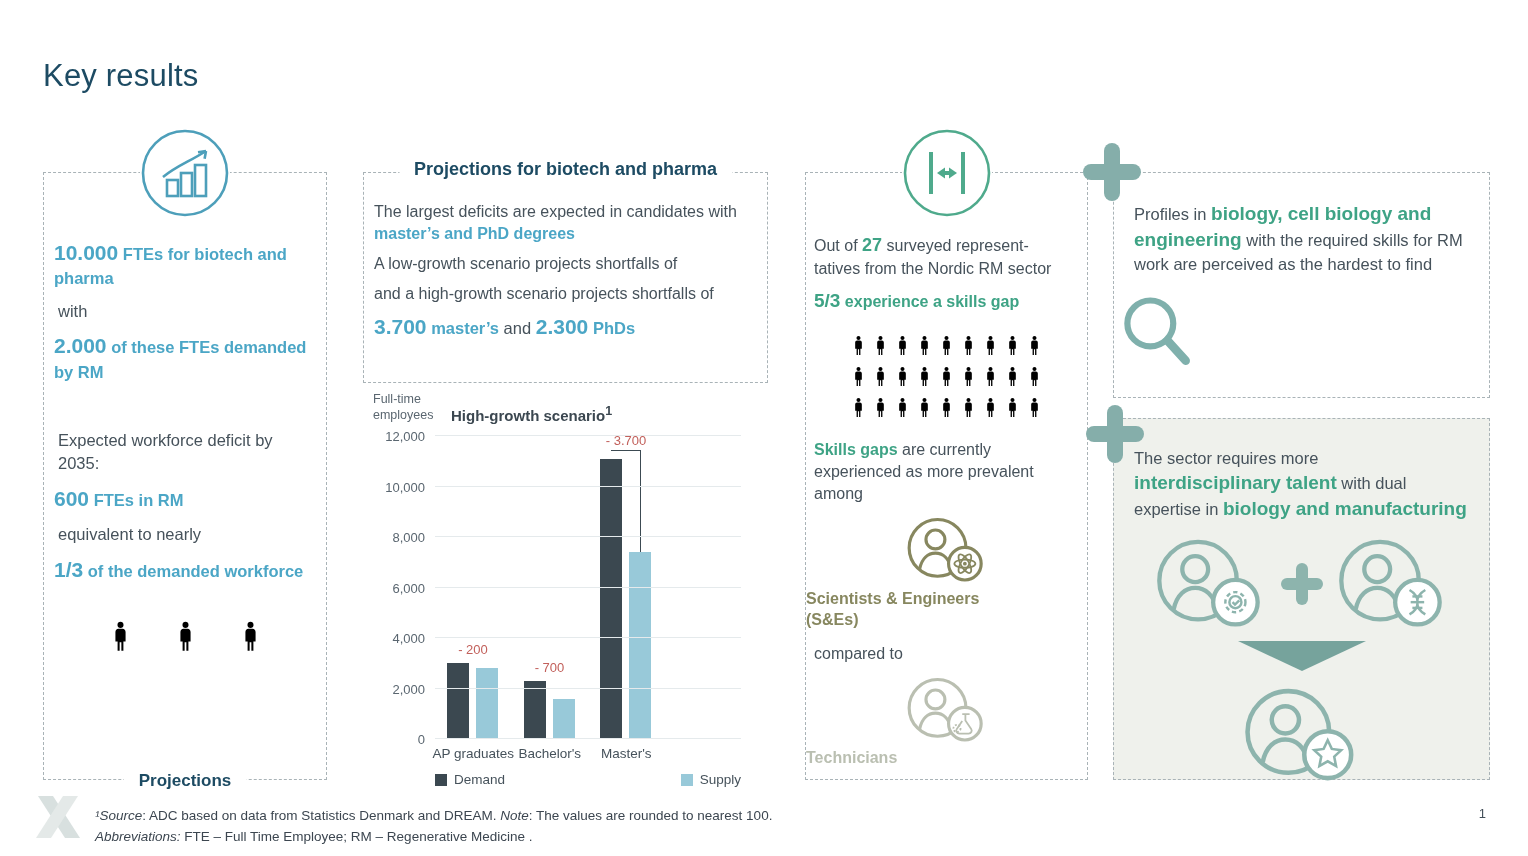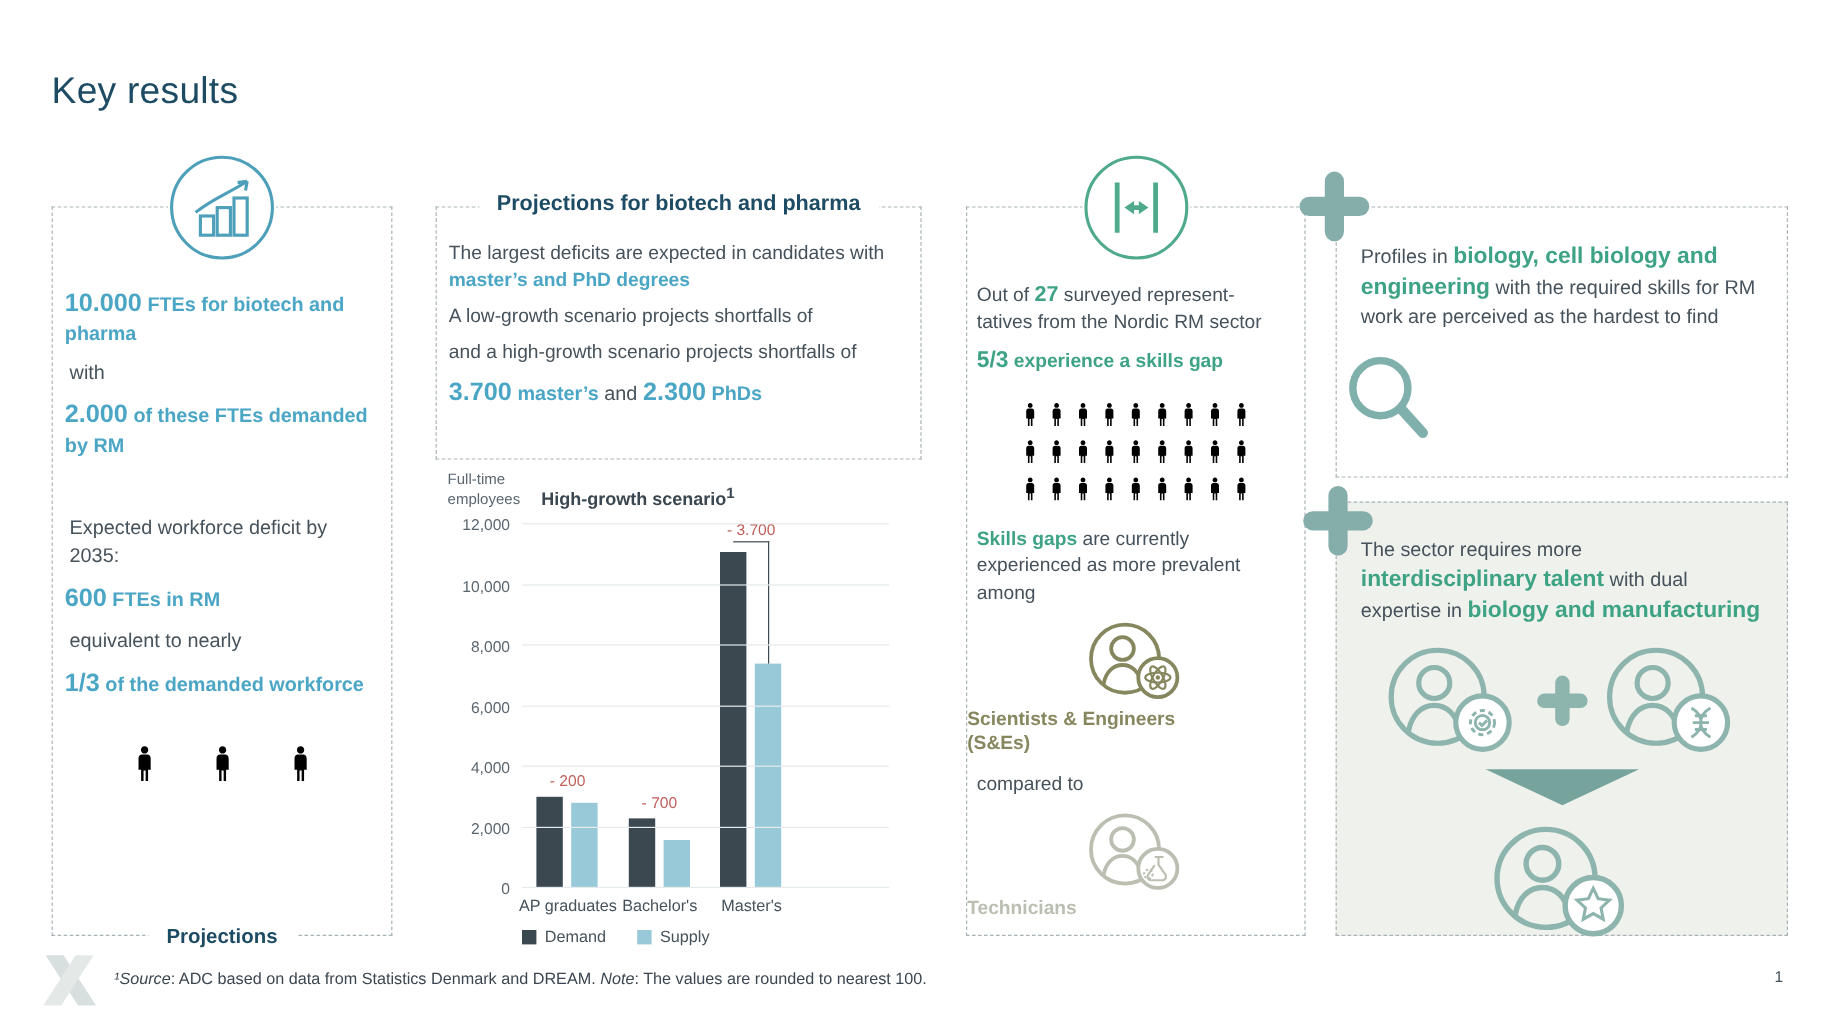--- a/index.html
+++ b/index.html
@@ -47,21 +47,21 @@
   #y-axis{position:relative;width:62px;height:303px;}
   .ytick{position:absolute;right:10px;font-size:13px;color:#5a6670;text-align:right;width:52px;}
   #plot{position:relative;width:306px;height:303px;}
   .gridline{position:absolute;left:0;right:0;height:1px;background:#e5eaec;}
   #groups{position:absolute;inset:0;display:flex;}
   .bar-group{position:relative;width:76.5px;height:303px;}
   .bar{position:absolute;bottom:0;width:22px;}
   .note{position:absolute;transform:translateX(-50%);font-size:13px;color:var(--red);white-space:nowrap;}
   .bracket{position:absolute;border-top:1.2px solid #3c4a52;border-right:1.2px solid #3c4a52;}
   .xtick{position:absolute;top:100%;margin-top:7px;left:50%;transform:translateX(-50%);white-space:nowrap;font-size:13.5px;color:var(--ink);}
-  .legend{margin:33px 0 0 62px;width:306px;display:flex;justify-content:flex-start;gap:26px;font-size:13.5px;color:var(--ink);align-items:center;}
+  .legend{margin:33px 0 0 62px;width:306px;display:flex;justify-content:space-between;gap:26px;font-size:13.5px;color:var(--ink);align-items:center;}
   .legend .item{display:flex;align-items:center;gap:7px;}
   .sw{width:12px;height:12px;display:inline-block;}
 
   
   #panel-skills .content{padding-top:52px;}
   #panel-skills .body{font-size:16px;margin:8px 8px;}
   .people-grid{width:198px;margin:16px auto 0;display:flex;flex-wrap:wrap;justify-content:center;color:#7aa8a2;}
   .pp{width:19px;height:29px;margin:1px 1.5px;}
   .bust{display:block;margin:10px auto 0;}
   .bust .o{fill:none;stroke:currentColor;stroke-width:3;}
@@ -379,16 +379,17 @@
       </svg>
     </div>
   </section>
 
   <svg class="logo" width="56" height="58" viewBox="0 0 56 58">
     <path d="M8 6h15l27 42H35z" fill="#d8e0df"></path>
     <path d="M48 6H33L6 48h15z" fill="#e4e9e8"></path>
   </svg>
   <div class="footer">
     <div><i>¹Source</i><span>: ADC based on data from Statistics Denmark and DREAM. </span><i>Note</i><span>: The values are rounded to nearest 100.</span></div>
+    <div><i>Abbreviations:</i><span> FTE – Full Time Employee; RM – Regenerative Medicine .</span></div>
   </div>
   <div class="page-num">1</div>
 
 </div>
 
 </body></html>

